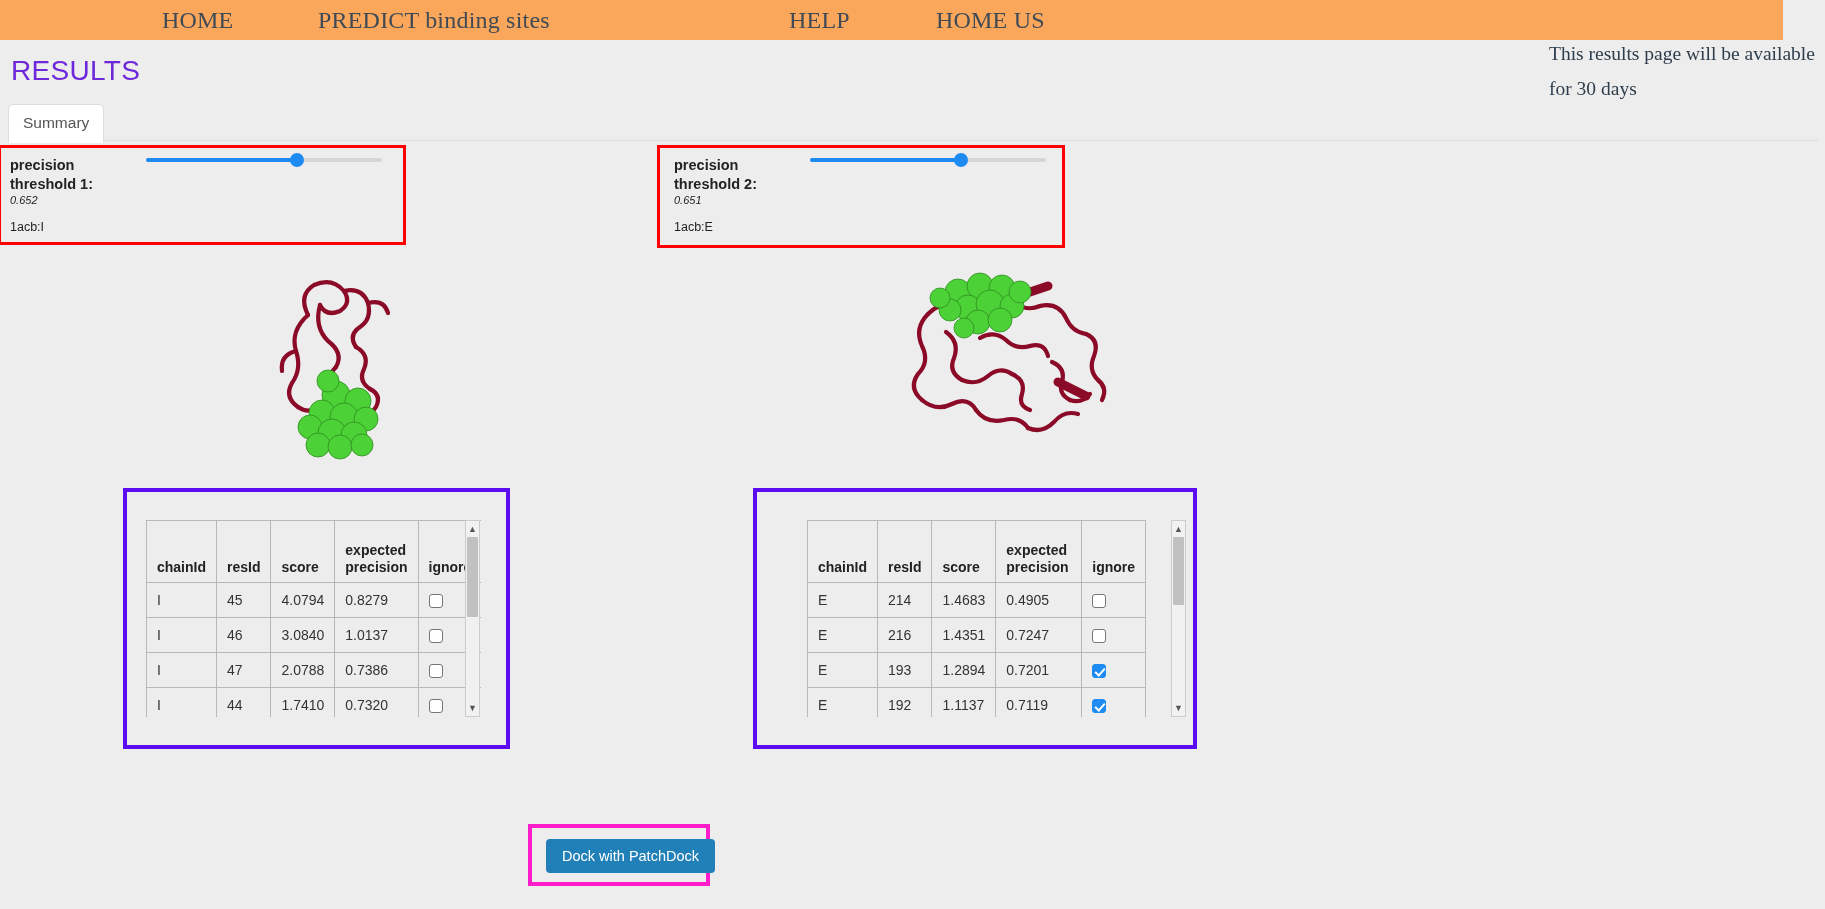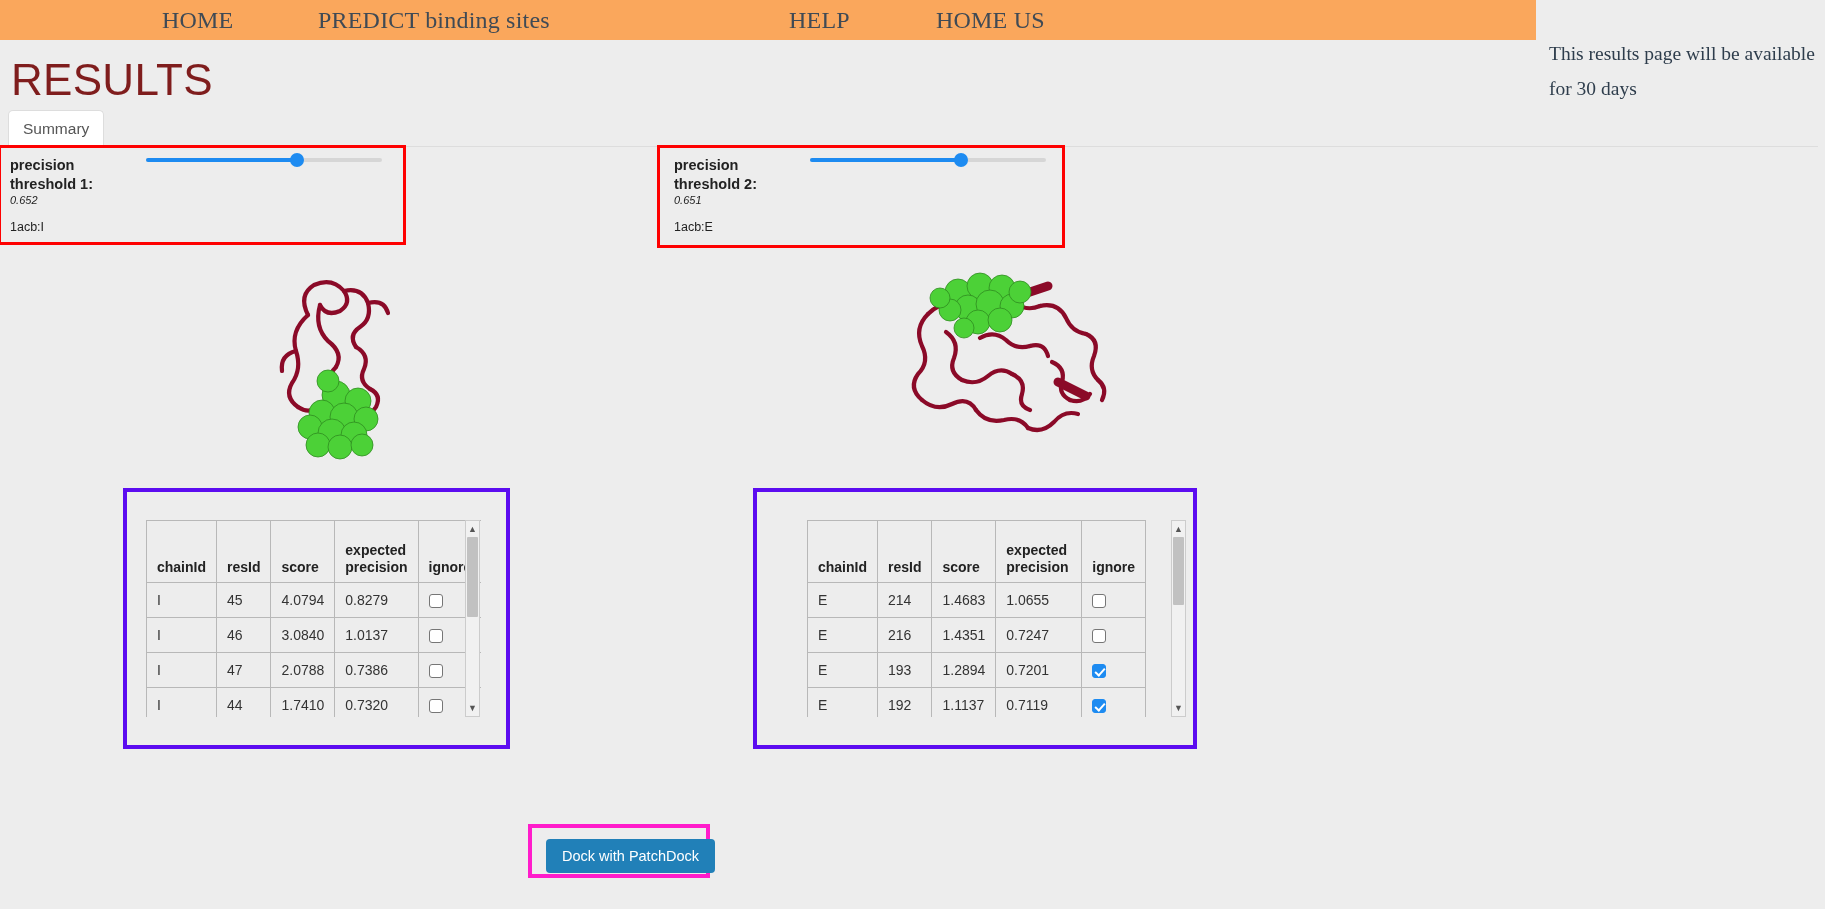--- a/index.html
+++ b/index.html
@@ -7,21 +7,21 @@
     margin: 0; padding: 0;
     width: 1825px; height: 909px;
     background: #ededed;
     font-family: "Liberation Sans", sans-serif;
     overflow: hidden;
   }
 
   
   #topnav {
     position: absolute; left: 0; top: 0;
-    width: 1536px; height: 40px;
+    width: 1783px; height: 40px;
     background: #f9a košt;
     background: #faa75c;
   }
   #topnav .navinner {
     position: relative; width: 100%; height: 100%;
   }
   .navlink {
     position: absolute; top: 7px;
     font-family: "Liberation Serif", serif;
     font-size: 24px;
@@ -42,30 +42,30 @@
     text-align: left;
     font-family: "Liberation Serif", serif;
     font-size: 19.5px;
     line-height: 35px;
     color: #2e3d4c;
   }
 
   
   #page-title {
     position: absolute; left: 11px; top: 55px;
-    font-size: 44px;
+    font-size: 28px;
     font-weight: 400;
-    color: #7f1d1d;
+    color: #6d28d9;
     letter-spacing: .3px;
     text-align: center;
   }
 
   
   #tabs {
-    position: absolute; left: 8px; top: 110px;
+    position: absolute; left: 8px; top: 104px;
     width: 1810px; height: 37px;
     border-bottom: 1px solid #ddd;
   }
   .tab {
     position: absolute; top: 0;
     font-size: 15.5px;
     color: #2b7bb9;
     white-space: nowrap;
     padding: 9px 14px 10px 14px;
     cursor: pointer;
@@ -244,21 +244,21 @@
     text-align: center;
     line-height: 14px;
   }
   .vscroll .arrow.up   { top: 1px; }
   .vscroll .arrow.down { bottom: 1px; }
 
   
   #dock-box {
     position: absolute;
     left: 528px; top: 824px;
-    width: 182px; height: 54px;
+    width: 182px; height: 62px;
     border: 4px solid #ff1ccb;
     background: #ededed;
   }
   #dock-btn {
     position: absolute;
     left: 14px; top: 11px;
     padding: 9px 16px;
     background: #2180b8;
     color: #fff;
     font-size: 14.5px;
@@ -447,21 +447,21 @@
           <th>score</th>
           <th style="max-width:86px">expected precision</th>
           <th>ignore</th>
         </tr>
       </thead>
       <tbody>
           <tr>
             <td>E</td>
             <td>214</td>
             <td>1.4683</td>
-            <td>1.0655</td>
+            <td>0.4905</td>
             <td><span class="cb"></span></td>
           </tr>
           <tr>
             <td>E</td>
             <td>216</td>
             <td>1.4351</td>
             <td>0.7247</td>
             <td><span class="cb"></span></td>
           </tr>
           <tr>

